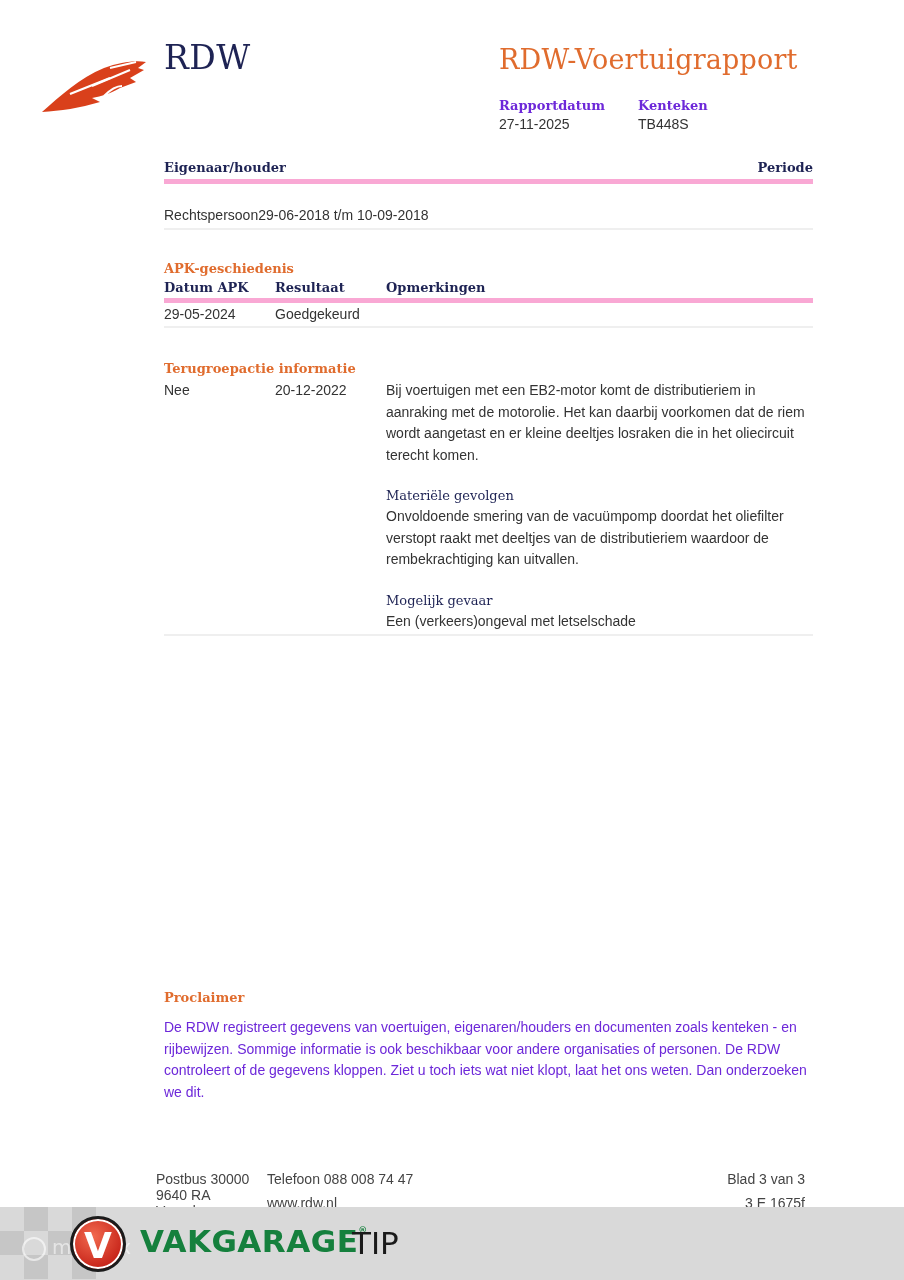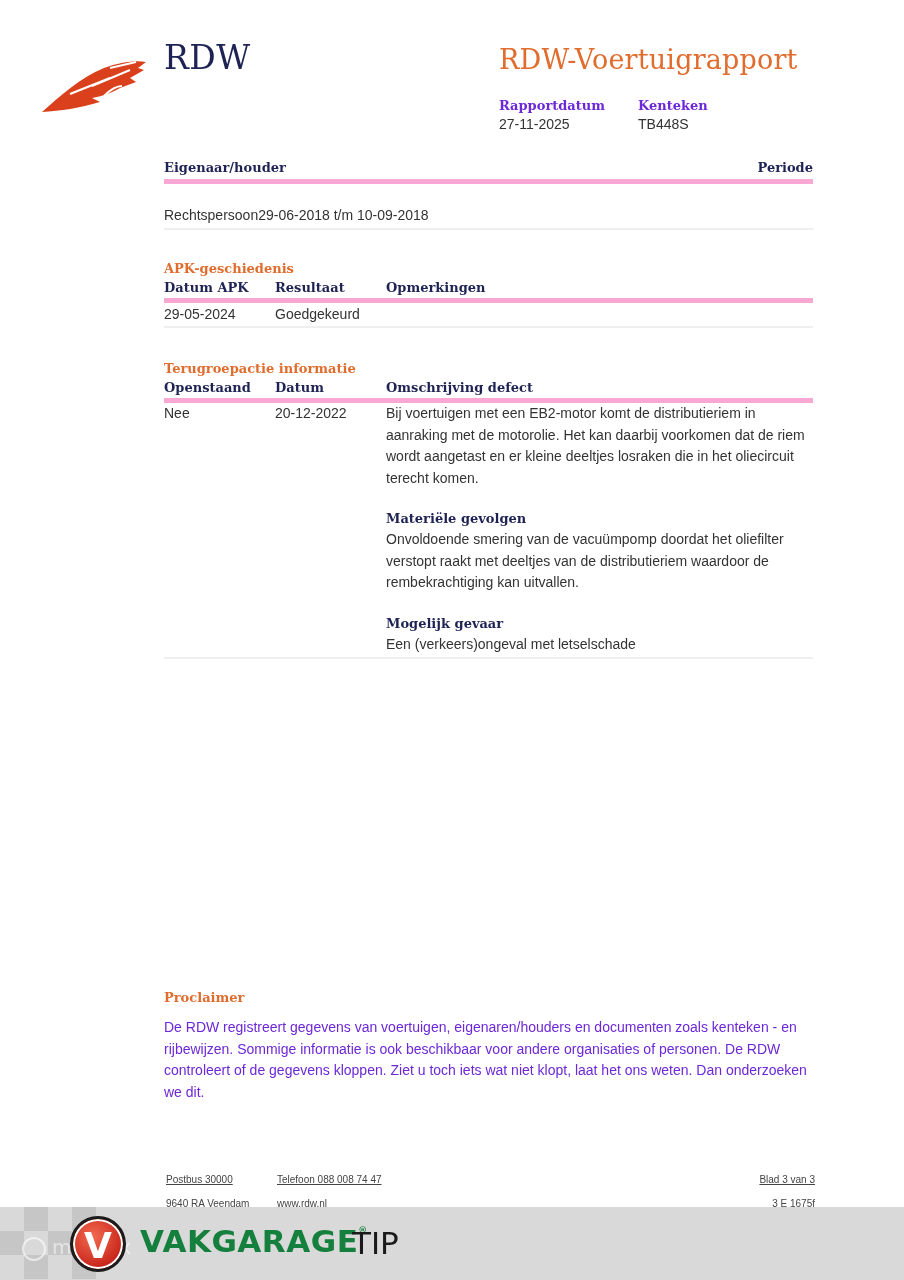--- a/index.html
+++ b/index.html
@@ -16,25 +16,25 @@
 
   
   .content { left: 164px; width: 649px; }
   .hdr-row { display: flex; font-size: 13px; font-weight: bold; color: #1e2354; font-family: "DejaVu Serif", serif; padding-bottom: 3px; border-bottom: 5px solid #f9a8d4; }
   .row { display: flex; font-size: 14px; color: #333; padding: 3px 0 4px 0; border-bottom: 2px solid #efefef; }
   .section-title { font-size: 13px; font-weight: bold; color: #e06c2e; font-family: "DejaVu Serif", serif; margin-bottom: 4px; }
   .col1 { width: 111px; flex: none; }
   .col2 { width: 111px; flex: none; }
   .col3 { flex: 1; }
   .desc p { line-height: 21.5px; }
-  .sub-heading { font-size: 13px; font-weight: bold; color: #1e2354; font-family: "DejaVu Serif", serif; margin-top: 20px; line-height: 20px; }
+  .sub-heading { font-size: 13px; font-weight: normal; color: #1e2354; font-family: "DejaVu Serif", serif; margin-top: 20px; line-height: 20px; }
 
   .proclaimer-text { font-size: 14px; line-height: 21.5px; color: #6d28d9; }
 
-  .footer { left: 166px; width: 649px; font-size: 10px; color: #444; text-decoration: underline; }
+  .footer { left: 156px; width: 649px; font-size: 14px; color: #444; }
   .footer .line { display: flex; height: 24px; align-items: center; }
   .footer .f1 { width: 111px; }
   .footer .f2 { flex: 1; }
   .footer .f3 { text-align: right; }
 
   
   .banner { left: 0; top: 1207px; width: 904px; height: 73px; background: #d9d9d9; overflow: hidden; }
   .checker { position: absolute; width: 24px; height: 24px; background: #c6c6c6; }
   .vlogo { position: absolute; left: 70px; top: 9px; width: 56px; height: 56px; border-radius: 50%; background: radial-gradient(circle at 40% 35%, #f26a4f, #c8261b 70%); border: 3px solid #1b1b1b; box-shadow: 0 0 0 2px #fff inset; }
   .vlogo span { position: absolute; left: 0; right: 0; top: 6px; text-align: center; color: #fff; font-weight: bold; font-size: 36px; font-family: "DejaVu Sans", sans-serif; }
@@ -87,25 +87,20 @@
   </div>
   <div class="row">
     <span class="col1">29-05-2024</span>
     <span class="col2">Goedgekeurd</span>
     <span class="col3"></span>
   </div>
 </div>
 
 <div class="abs content" style="top:361px;">
   <div class="section-title">Terugroepactie informatie</div>
-  <div class="hdr-row">
-    <span class="col1">Openstaand</span>
-    <span class="col2">Datum</span>
-    <span class="col3">Omschrijving defect</span>
-  </div>
   <div class="row" style="padding-top:0; padding-bottom:2px;">
     <span class="col1" style="line-height:21.5px;">Nee</span>
     <span class="col2" style="line-height:21.5px;">20-12-2022</span>
     <div class="col3 desc">
       <p>Bij voertuigen met een EB2-motor komt de distributieriem in aanraking met de motorolie. Het kan daarbij voorkomen dat de riem wordt aangetast en er kleine deeltjes losraken die in het oliecircuit terecht komen.</p>
       <div class="sub-heading">Materiële gevolgen</div>
       <p>Onvoldoende smering van de vacuümpomp doordat het oliefilter verstopt raakt met deeltjes van de distributieriem waardoor de rembekrachtiging kan uitvallen.</p>
       <div class="sub-heading">Mogelijk gevaar</div>
       <p>Een (verkeers)ongeval met letselschade</p>
     </div>

